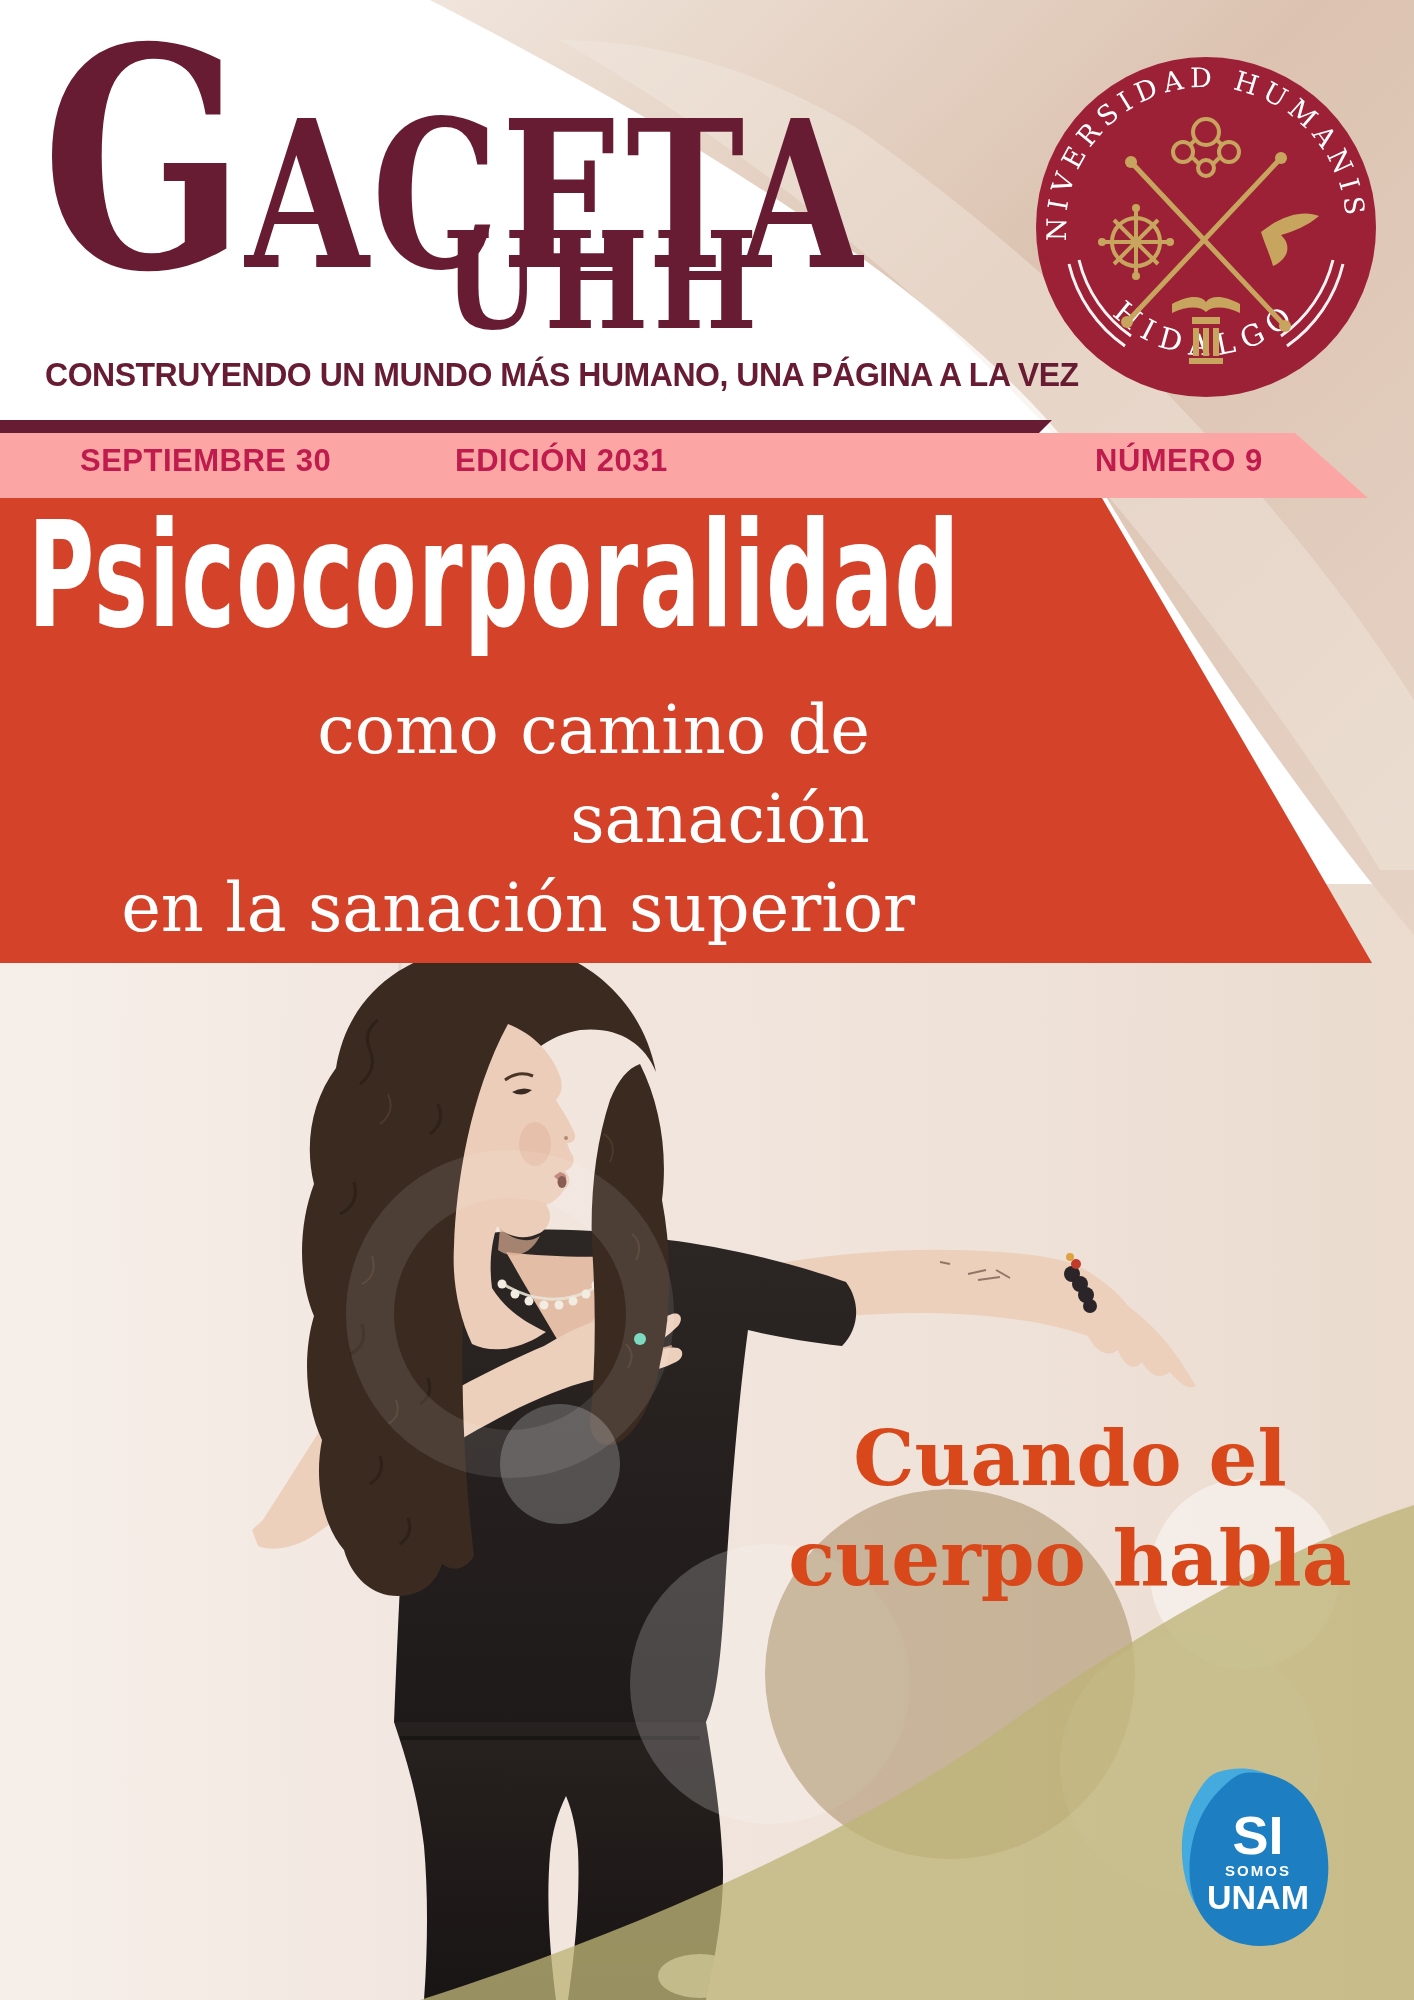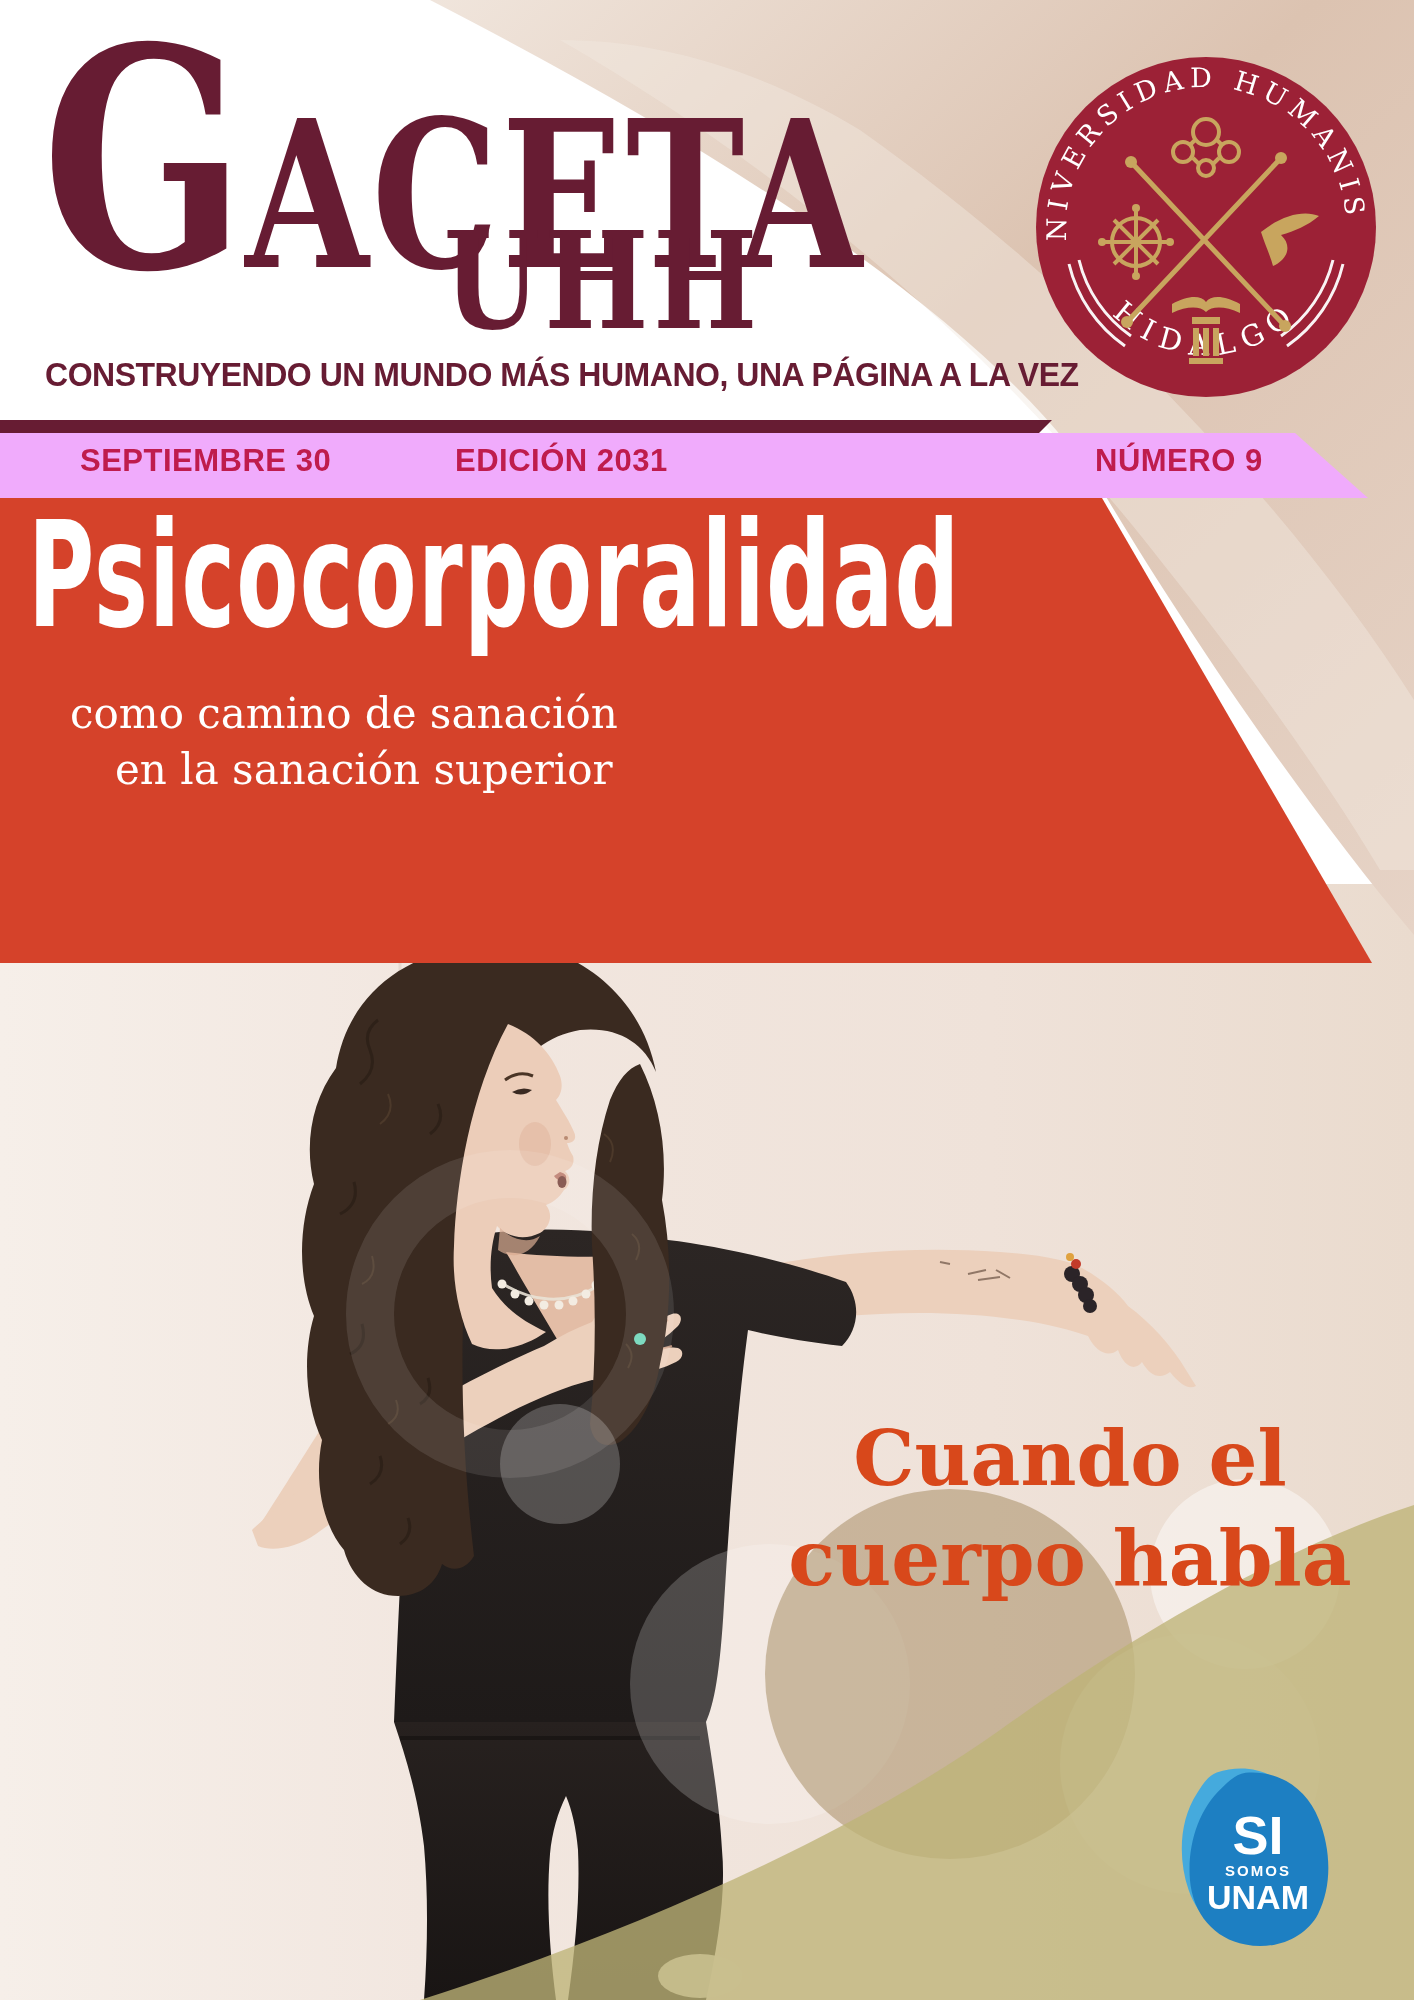--- a/index.html
+++ b/index.html
@@ -18,36 +18,36 @@
   .masthead-sub{position:absolute;left:40px;top:214px;width:722px;z-index:4;text-align:right;
             color:var(--maroon,#671c33);font-family:"DejaVu Serif","Liberation Serif",serif;
             font-weight:bold;font-size:134px;line-height:1;letter-spacing:6px;
             transform:scaleX(.82);transform-origin:right top;}
   .tagline{position:absolute;left:45px;top:356px;z-index:4;color:var(--maroon,#671c33);
             font-weight:bold;font-size:33px;letter-spacing:-.5px;white-space:nowrap;
             transform:scaleX(.97);transform-origin:left top;}
   .rule{position:absolute;left:0;top:420px;width:1052px;height:13px;z-index:4;
         background:var(--maroon,#5c182c);
         clip-path:polygon(0 0,100% 0,calc(100% - 13px) 100%,0 100%);}
-  .issue-band{position:absolute;left:0;top:433px;width:1368px;height:65px;z-index:4;background:#f0abfc;
+  .issue-band{position:absolute;left:0;top:433px;width:1368px;height:65px;z-index:4;background:#fca5a5;
         clip-path:polygon(0 0,1295px 0,100% 100%,0 100%);}
   .issue-item{position:absolute;top:10px;color:var(--crimson,#bf1c4d);font-weight:bold;
         font-size:31px;letter-spacing:.5px;white-space:nowrap;}
   .issue-date{left:80px;}
   .issue-edition{left:455px;}
   .issue-number{left:1095px;}
   
   .feature{position:absolute;left:0;top:498px;width:1372px;height:465px;z-index:4;
         background:var(--orange,#d5422a);
         clip-path:polygon(0 0,1102px 0,100% 100%,0 100%);}
   .feature-title{position:absolute;left:28px;top:-8px;color:#fff;white-space:nowrap;
         font-family:"DejaVu Sans","Liberation Sans",sans-serif;font-weight:bold;
         font-size:146px;letter-spacing:2px;transform:scaleX(.62);transform-origin:left top;}
-  .feature-sub{position:absolute;left:70px;top:188px;width:800px;text-align:left;color:#fff;
-        font-family:"DejaVu Serif","Liberation Serif",serif;font-size:42px;line-height:1.33;}
+  .feature-sub{position:absolute;left:70px;top:188px;width:800px;text-align:right;color:#fff;
+        font-family:"DejaVu Serif","Liberation Serif",serif;font-size:67px;line-height:1.33;}
   .feature-sub .l2{transform:translateX(45px);}
   
   .seal{position:absolute;left:1033px;top:54px;width:346px;height:346px;z-index:5;}
   
   .caption{position:absolute;left:720px;top:1408px;width:700px;z-index:2;text-align:center;
         color:var(--caption,#d8481b);font-family:"DejaVu Serif","Liberation Serif",serif;
         font-weight:bold;font-size:77px;line-height:1.3;}
   
   .logo{position:absolute;left:1158px;top:1756px;width:200px;height:215px;z-index:2;}
 </style>

